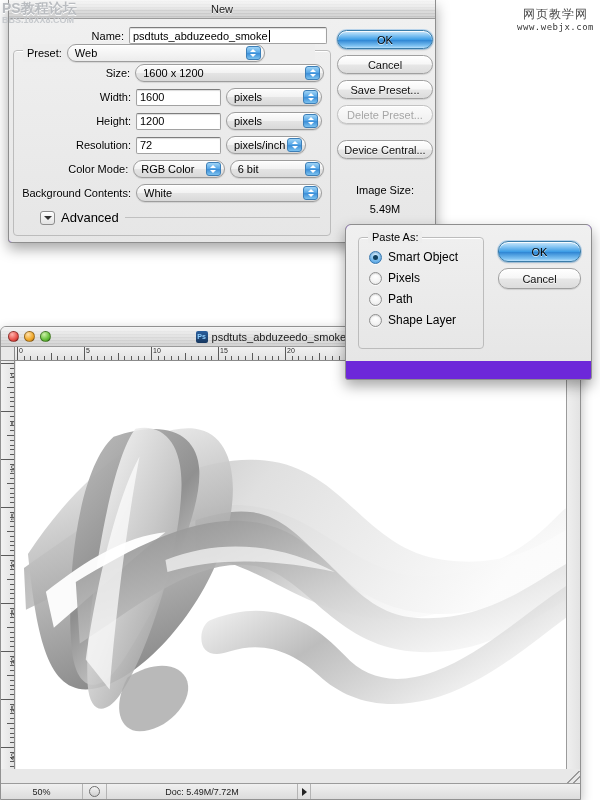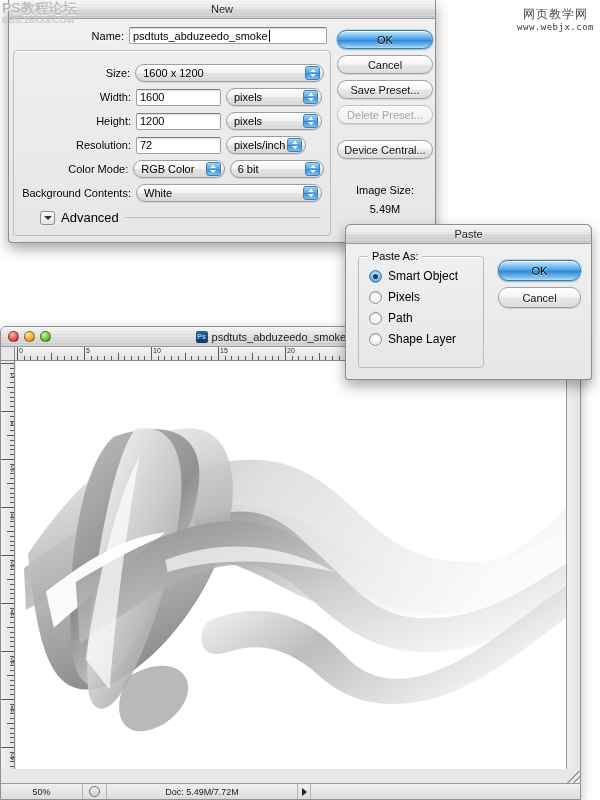--- a/index.html
+++ b/index.html
@@ -579,20 +579,30 @@
 
         <div class="row">
           <div class="lbl w-name">Name:</div>
           <div class="tfield focused" style="width:198px;">
             <span>psdtuts_abduzeedo_smoke</span>
               <span class="caret"></span>
           </div>
         </div>
 
         <div class="groupbox" style="margin-top:3px;padding:13px 6px 8px 6px;">
+          <div class="gb-title" style="display:flex;align-items:center;gap:5px;width:292px;">
+            <span>Preset:</span>
+            <div class="popup" style="width:198px;background:linear-gradient(to bottom,#fdfdfd,#ececec);">
+              <span>Web</span>
+              <span class="arrows">
+                  <i class="up"></i>
+                  <i class="dn"></i>
+                </span>
+            </div>
+          </div>
 
           <div class="row">
             <div class="lbl w-std">Size:</div>
             <div class="popup" style="width:190px;">
               <span>1600 x 1200</span>
               <span class="arrows">
                   <i class="up"></i>
                   <i class="dn"></i>
                 </span>
             </div>
@@ -686,23 +696,20 @@
         <div class="btn disabled" style="width:96px;">Delete Preset...</div>
         <div class="btn" style="width:96px;margin-top:16px;">Device Central...</div>
 
         <div class="imgsize-lbl" style="margin-top:25px;">Image Size:</div>
         <div class="imgsize-lbl" style="margin-top:7px;">5.49M</div>
       </div>
     </div>
   </div>
 
   <div class="aqua-win" id="paste-dialog">
-    <div class="aqua-titlebar">
-      <span>Paste</span>
-    </div>
     <div class="aqua-body pd-content" style="height:136px;">
 
       <div class="groupbox" style="width:128px;height:112px;padding:12px 8px 8px 10px;">
         <div class="gb-title">Paste As:</div>
 
         <div class="radio-row">
           <span class="radio on"></span>
           <span class="radio-lbl">Smart Object</span>
         </div>
         <div class="radio-row">

